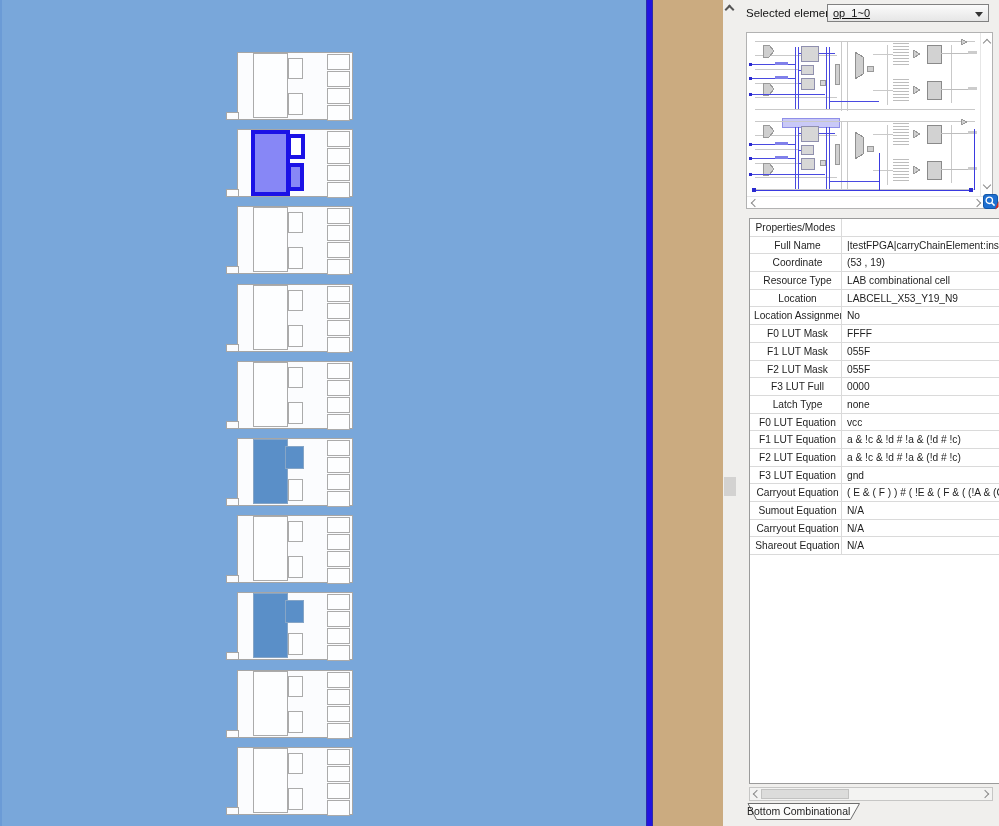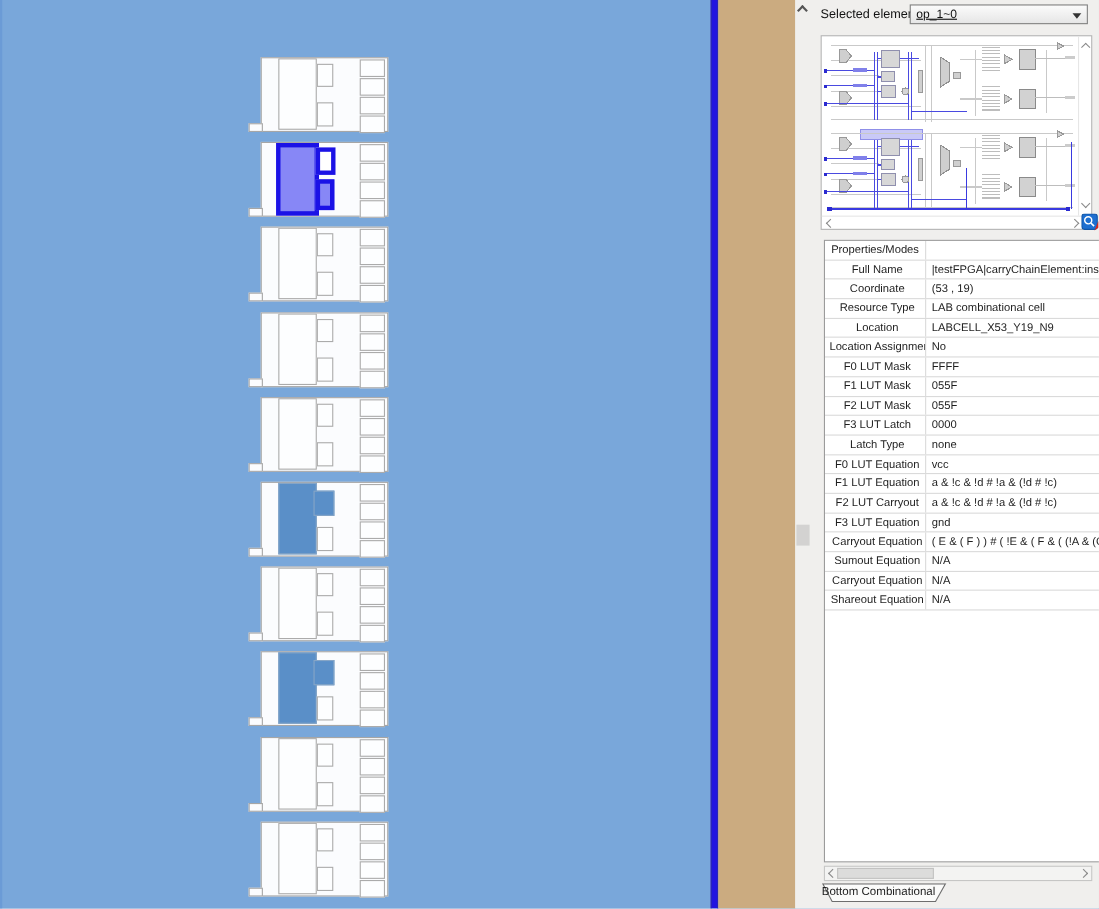--- a/index.html
+++ b/index.html
@@ -290,41 +290,41 @@
     <div class="pcell plabel">F1 LUT Mask</div>
     <div class="pcell pvalue">055F</div>
   </div>
 
   <div class="prow">
     <div class="pcell plabel">F2 LUT Mask</div>
     <div class="pcell pvalue">055F</div>
   </div>
 
   <div class="prow">
-    <div class="pcell plabel">F3 LUT Latch</div>
+    <div class="pcell plabel">F3 LUT Full</div>
     <div class="pcell pvalue">0000</div>
   </div>
 
   <div class="prow">
     <div class="pcell plabel">Latch Type</div>
     <div class="pcell pvalue">none</div>
   </div>
 
   <div class="prow">
     <div class="pcell plabel">F0 LUT Equation</div>
     <div class="pcell pvalue">vcc</div>
   </div>
 
   <div class="prow">
     <div class="pcell plabel">F1 LUT Equation</div>
     <div class="pcell pvalue">a &amp; !c &amp; !d # !a &amp; (!d # !c)</div>
   </div>
 
   <div class="prow">
-    <div class="pcell plabel">F2 LUT Carryout</div>
+    <div class="pcell plabel">F2 LUT Equation</div>
     <div class="pcell pvalue">a &amp; !c &amp; !d # !a &amp; (!d # !c)</div>
   </div>
 
   <div class="prow">
     <div class="pcell plabel">F3 LUT Equation</div>
     <div class="pcell pvalue">gnd</div>
   </div>
 
   <div class="prow">
     <div class="pcell plabel">Carryout Equation</div>

